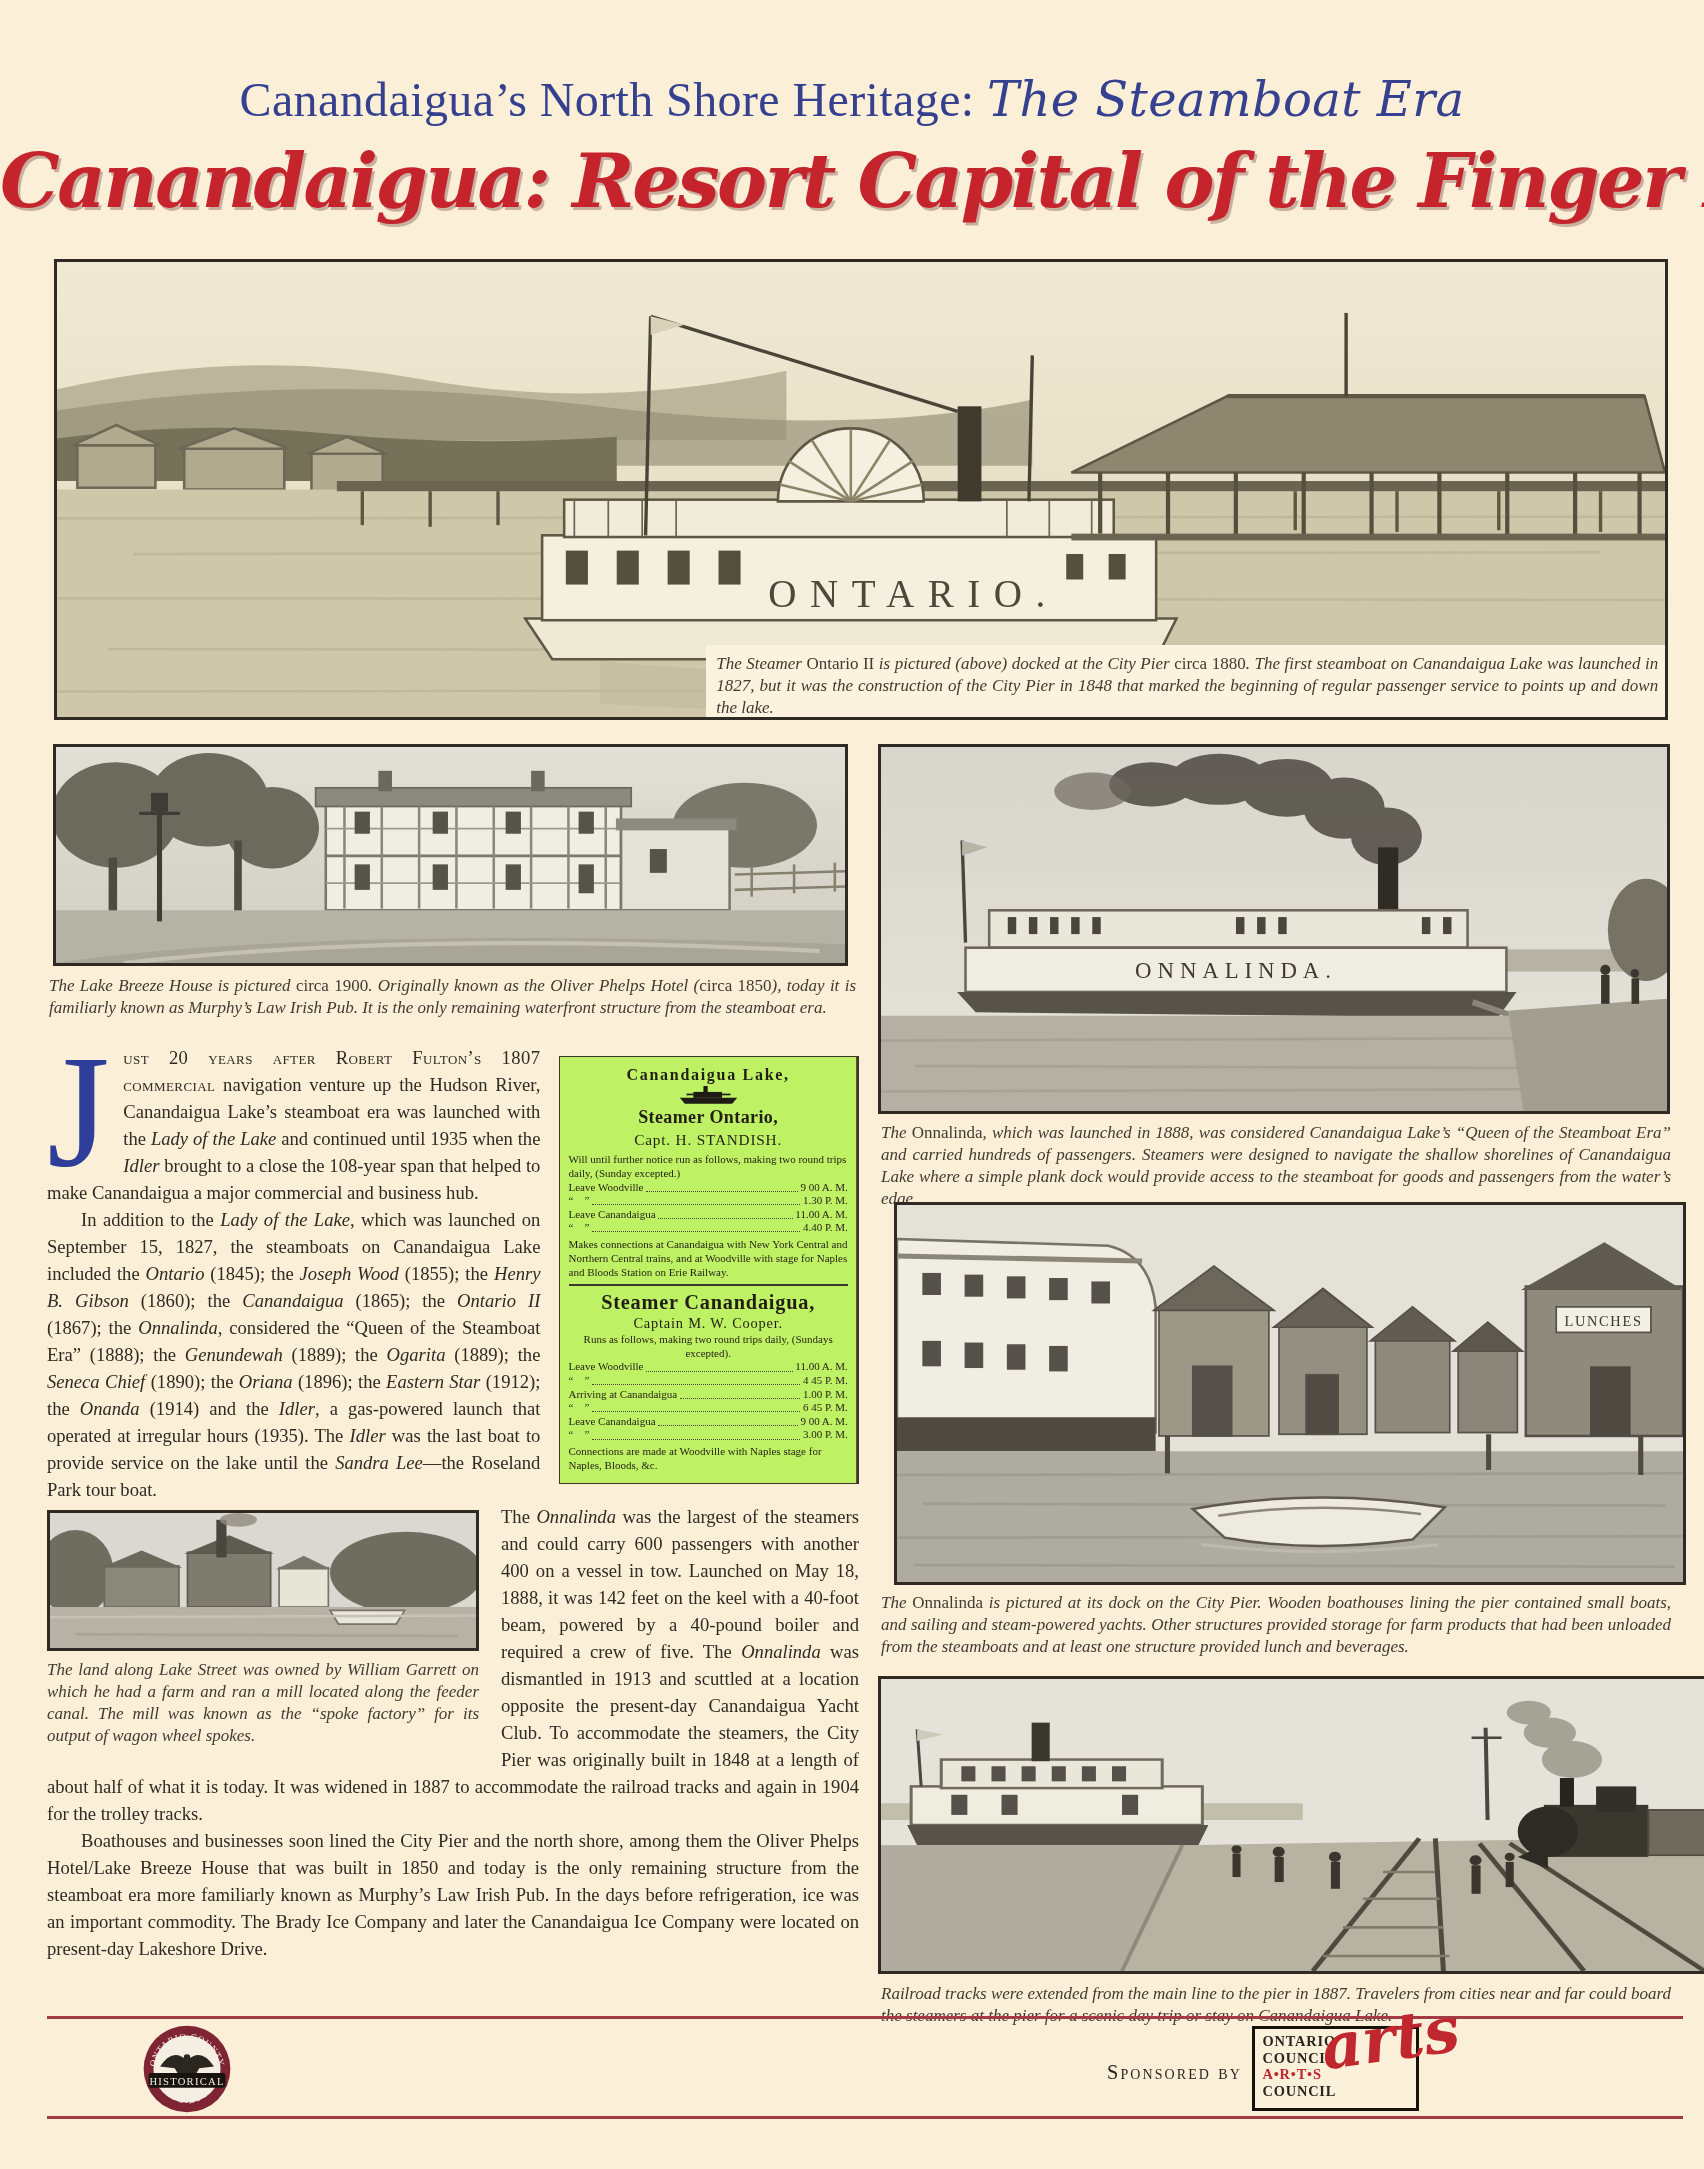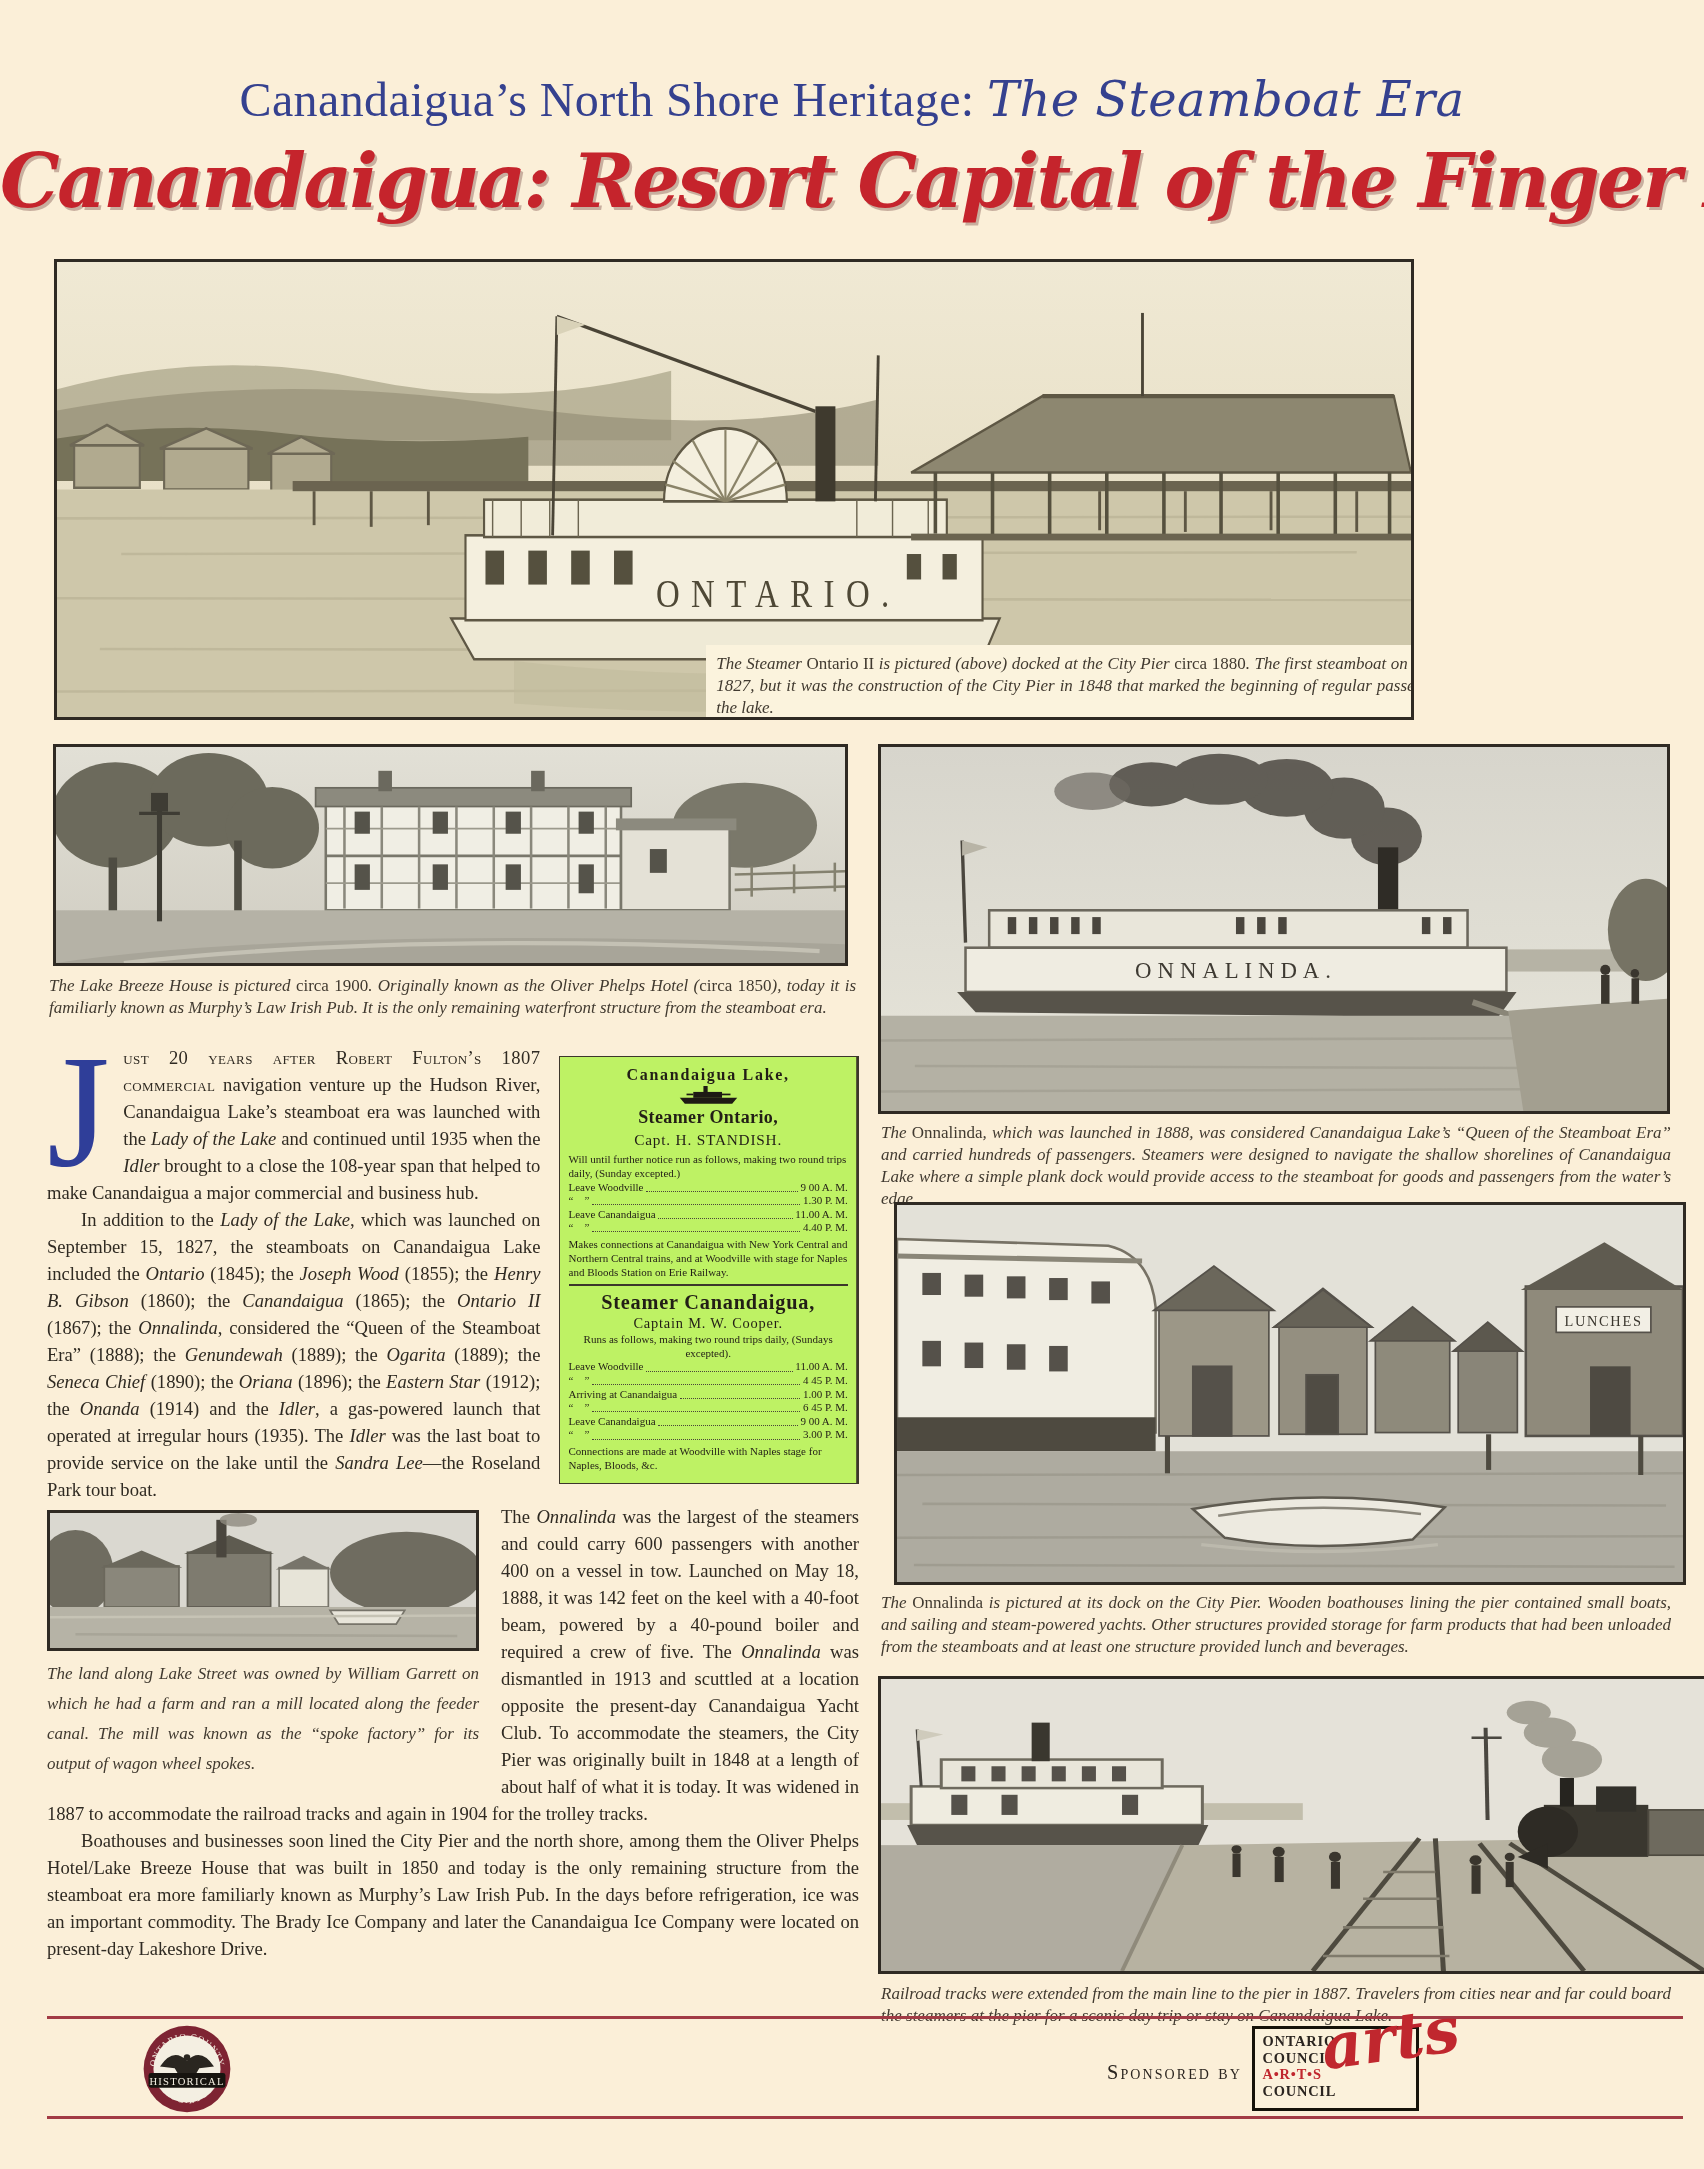--- a/index.html
+++ b/index.html
@@ -10,21 +10,21 @@
   .kicker{position:absolute;left:0;right:0;top:71px;text-align:center;font-size:48px;
           color:#35418F;letter-spacing:0.4px;}
   .kicker i{font-family:"DejaVu Serif",serif;}
   .big-title{position:absolute;left:0;right:0;top:137px;text-align:center;
              font-family:"DejaVu Serif",serif;font-style:italic;font-weight:bold;
              font-size:75px;color:#C5242C;letter-spacing:-2.5px;
              text-shadow:2.5px 3.4px 0 rgba(84,28,26,.30);white-space:nowrap;}
   
   .photo{position:absolute;border:3.4px solid #2F2A23;box-sizing:border-box;background:#E5DFC9;overflow:hidden;}
   .photo svg{display:block;width:100%;height:100%;}
-  .p-main{left:54px;top:259px;width:1360px;height:461px;}
+  .p-main{left:54px;top:259px;width:1614px;height:461px;}
   .p-house{left:53px;top:744px;width:795px;height:222px;}
   .p-onna{left:878px;top:744px;width:792px;height:370px;}
   .p-pier{left:894px;top:1202px;width:792px;height:383px;}
   .p-rail{left:878px;top:1676px;width:940px;height:298px;}
   .main-cap{position:absolute;left:649px;top:383px;width:942px;background:#FBF3DD;
             padding:7.6px 10.2px;font-size:17px;line-height:22px;font-style:italic;
             color:#413A30;text-align:justify;}
   .caption{position:absolute;font-size:17px;line-height:22px;font-style:italic;
            color:#413A30;text-align:justify;}
   .c-house{left:49px;top:975px;width:807px;}
@@ -56,21 +56,21 @@
   .srow .tm{white-space:nowrap;}
   .clip-div{border-top:2.5px double #3C362B;margin:5.1px 0 3.4px;}
   .clip-title2{font-weight:bold;font-size:20.3px;line-height:24px;text-align:center;letter-spacing:0.8px;}
   .clip-capt2{font-size:14.4px;line-height:18px;text-align:center;letter-spacing:0.8px;}
   .clip-note2{text-align:center;margin-top:1.7px;}
   
   .millblock{float:left;width:432px;margin:6.8px 22px 3.4px 0;}
   .millphoto{width:432px;height:141px;border:3.4px solid #2F2A23;box-sizing:border-box;
              background:#D8D6CE;overflow:hidden;}
   .millphoto svg{display:block;width:100%;height:100%;}
-  .millcap{margin-top:8.5px;font-size:17px;line-height:30px;font-style:italic;
+  .millcap{margin-top:8.5px;font-size:17px;line-height:22px;font-style:italic;
            color:#413A30;text-align:justify;}
   
   .rule{position:absolute;left:47px;width:1636px;height:3.4px;background:#A23B45;}
   .rule-top{top:2016px;}
   .rule-bot{top:2116px;}
   .seal{position:absolute;left:142px;top:2024px;width:90px;height:90px;}
   .soc{position:absolute;left:273px;top:2029px;font-size:21px;line-height:28px;color:#2B2520;}
   .soc-name{font-variant:small-caps;letter-spacing:0.8px;font-size:23px;}
   .sponsored{position:absolute;left:1107px;top:2061px;font-size:20.3px;
              font-variant:small-caps;letter-spacing:2.1px;color:#2B2520;}

